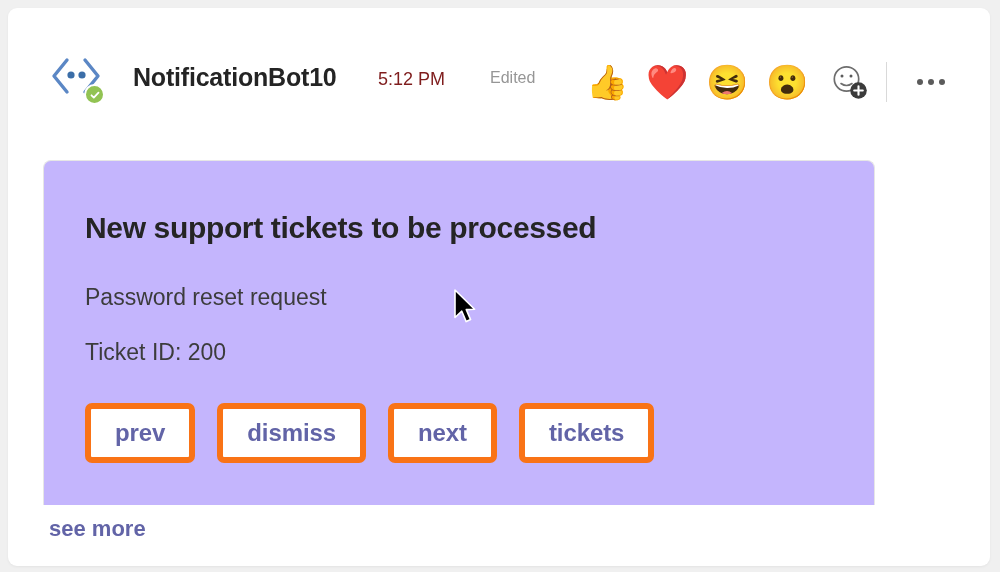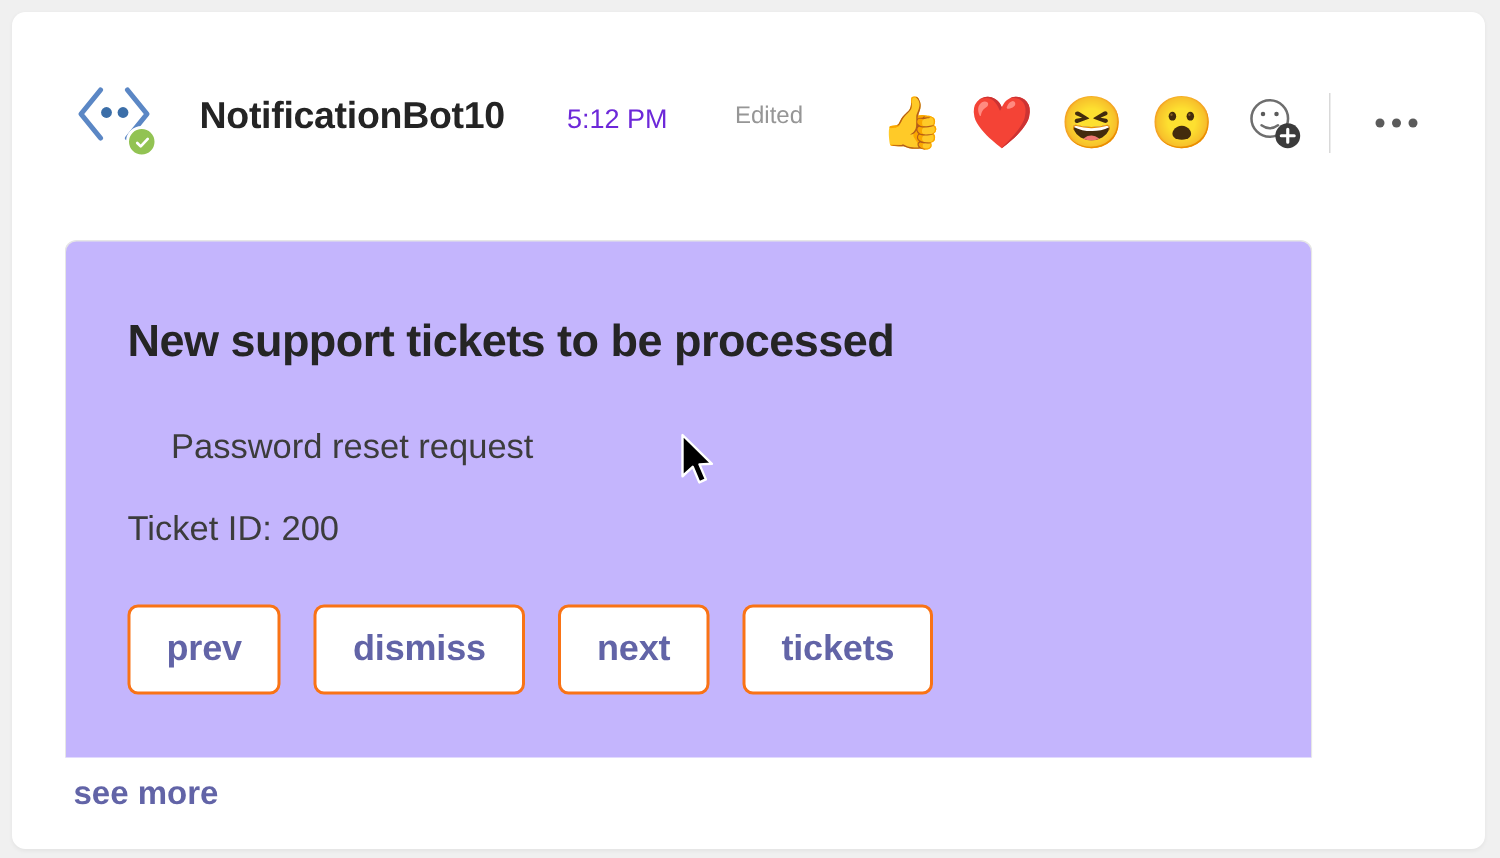--- a/index.html
+++ b/index.html
@@ -80,21 +80,21 @@
     letter-spacing: -0.2px;
     white-space: nowrap;
   }
 
   .timestamp {
     position: absolute;
     left: 370px;
     top: 61px;
     font-size: 18px;
     font-weight: 400;
-    color: #6d28d9;
+    color: #7f1d1d;
     white-space: nowrap;
   }
 
   .edited-label {
     position: absolute;
     left: 482px;
     top: 61px;
     font-size: 16px;
     font-weight: 400;
     color: #969696;
@@ -184,21 +184,20 @@
   }
 
   .card-subtitle {
     position: absolute;
     left: 41px;
     top: 123px;
     font-size: 23px;
     font-weight: 400;
     color: #3c3c3c;
     white-space: nowrap;
-    margin-left: 29px;
   }
 
   .card-detail {
     position: absolute;
     left: 41px;
     top: 178px;
     font-size: 23px;
     font-weight: 400;
     color: #3c3c3c;
     white-space: nowrap;
@@ -209,21 +208,21 @@
     left: 41px;
     top: 242px;
     display: flex;
     gap: 22px;
   }
 
   .action-button {
     height: 60px;
     padding: 0 24px;
     background: #ffffff;
-    border: 2px solid #f97316;
+    border: 6px solid #f97316;
     border-radius: 7px;
     color: #6264a7;
     font-family: "Liberation Sans", sans-serif;
     font-size: 24px;
     font-weight: 600;
     letter-spacing: -0.1px;
     cursor: pointer;
     display: flex;
     align-items: center;
     justify-content: center;

